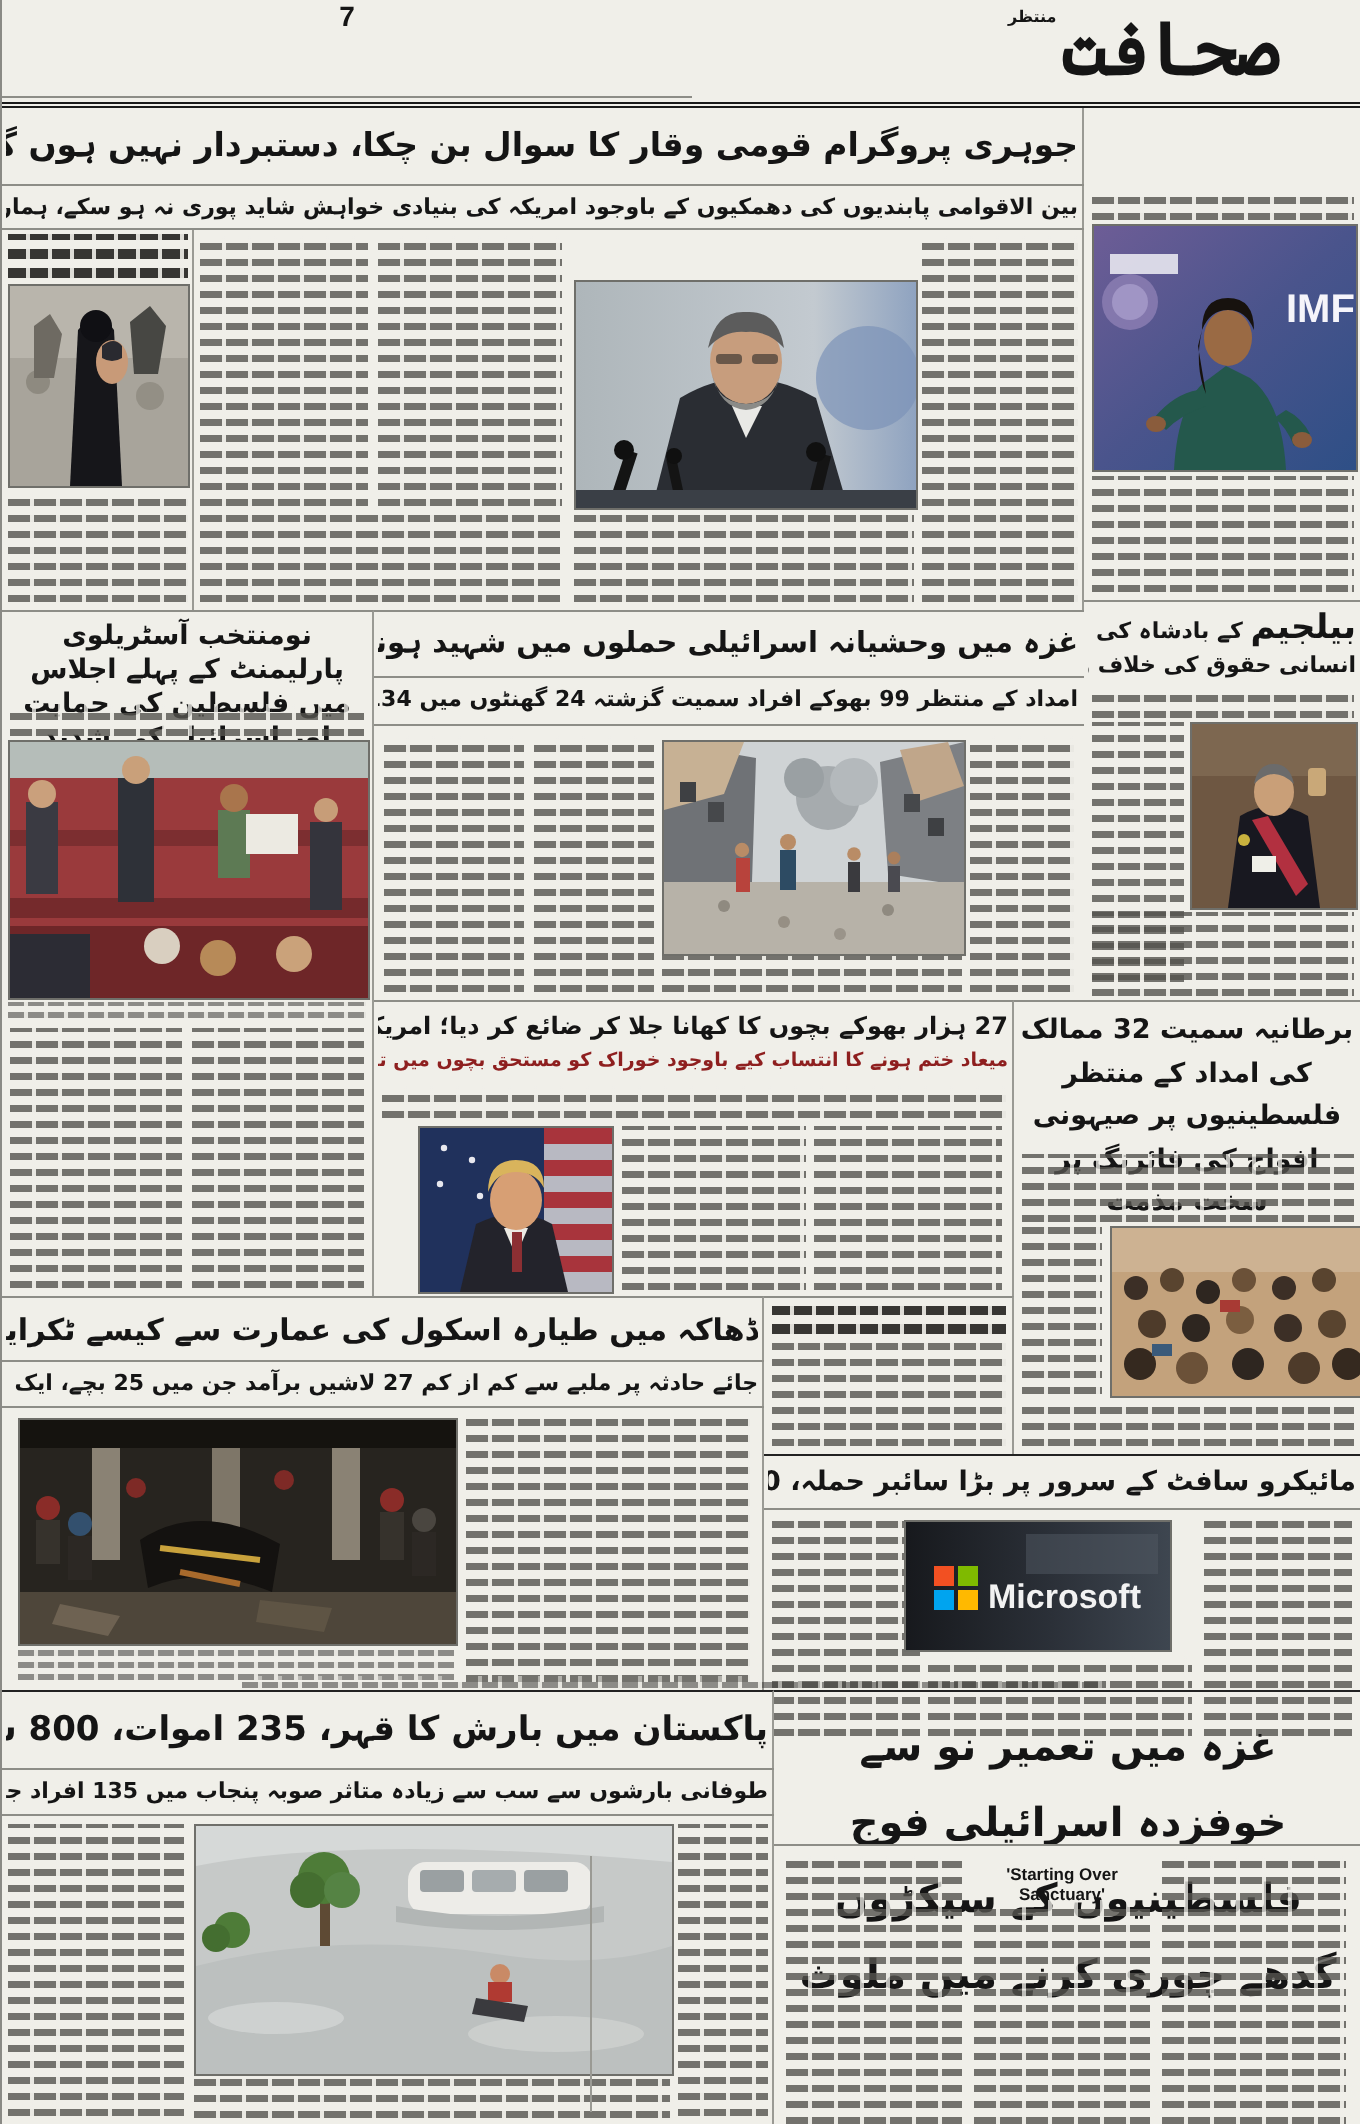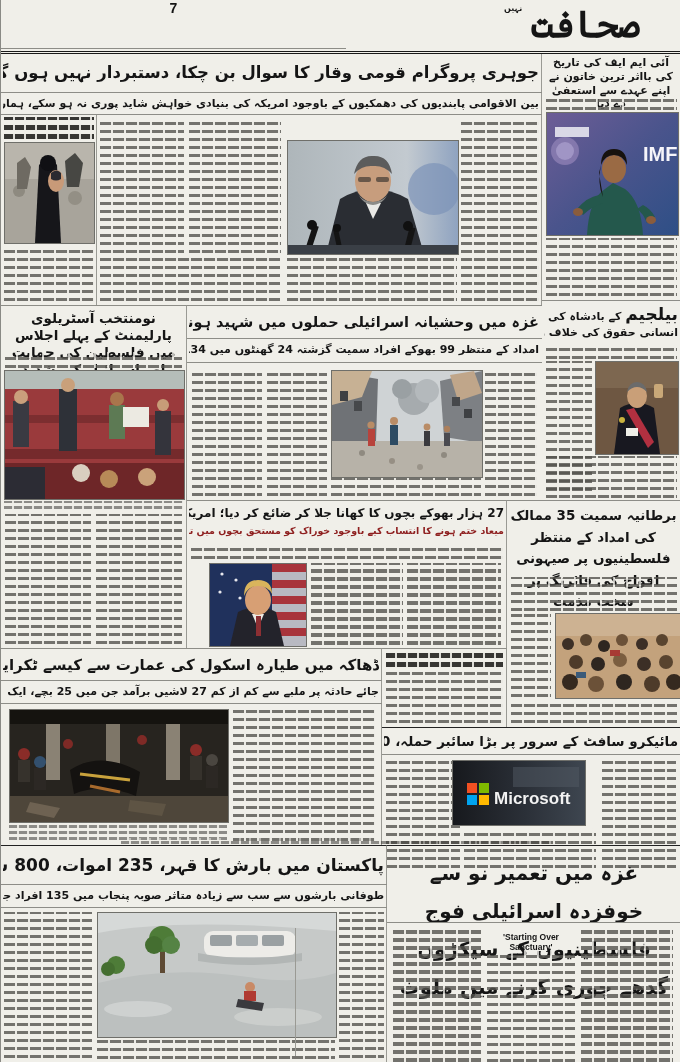--- a/index.html
+++ b/index.html
@@ -31,21 +31,21 @@
 <body>
 
 <div class="page">
 
   <div class="box latin" style="left:0;top:0;width:500px;height:50px;text-align:center;">
     <div style="position:absolute;left:0;top:0;width:345px;font-weight:bold;font-size:14px;">7</div>
   </div>
   <div class="hline" style="left:0;top:48px;width:345px;"></div>
   <div class="box" style="left:495px;top:0;width:180px;height:50px;direction:rtl;text-align:center;">
     <span style="font-family:'DejaVu Serif',serif;font-weight:bold;font-size:37px;line-height:48px;margin-top:24px;">صحافت</span>
-    <span style="position:absolute;left:8px;top:4px;font-size:8px;font-weight:bold;">نہیں</span>
+    <span style="position:absolute;left:8px;top:4px;font-size:8px;font-weight:bold;">منتظر</span>
   </div>
   <div class="dblrule" style="left:0;top:51px;width:680px;"></div>
 
   <div class="box" style="left:0;top:54px;width:541px;height:251px;border-right:1px solid #9a9a94;">
     <div class="urdu nowrap" style="position:absolute;left:2px;top:2px;width:536px;font-size:16.5px;height:34px;line-height:34px;">جوہری پروگرام قومی وقار کا سوال بن چکا، دستبردار نہیں ہوں گے، دنیا کو ایران کا واضح پیغام</div>
     <div class="hline" style="left:0;top:38px;width:541px;"></div>
     <div class="urdu nowrap" style="position:absolute;left:2px;top:41px;width:536px;font-size:11px;height:18px;line-height:18px;">بین الاقوامی پابندیوں کی دھمکیوں کے باوجود امریکہ کی بنیادی خواہش شاید پوری نہ ہو سکے، ہماری افزودگی ہمیں بہت عزیز ہے: عباس عراقچی</div>
     <div class="hline" style="left:0;top:60px;width:541px;"></div>
 
     <div class="sim" style="left:99px;top:64px;width:84px;height:135px;"></div>
@@ -96,21 +96,20 @@
         <path d="M34 22 Q44 10 52 22 L56 100 L30 100 Z" fill="#16161a"></path>
         <circle cx="43" cy="20" r="8" fill="#101014"></circle>
         <ellipse cx="51" cy="38" rx="8" ry="11" fill="#c89a78"></ellipse>
         <path d="M46 30 q6 -5 10 0 l0 6 q-5 3 -10 0 Z" fill="#2a2a30"></path>
       </svg>
     </div>
     <div class="sim" style="left:3px;top:131px;width:90px;height:55px;"></div>
   </div>
 
   <div class="box" style="left:541px;top:54px;width:139px;height:246px;">
-    <div class="urdu" style="position:absolute;left:2px;top:2px;width:134px;font-size:11px;">آئی ایم ایف کی تاریخ کی بااثر ترین خاتون نے اپنے عہدے سے استعفیٰ دے دیا</div>
     <div class="sim" style="left:4px;top:42px;width:131px;height:14px;"></div>
     <div class="photo" style="left:4px;top:58px;width:131px;height:122px;">
       <svg viewBox="0 0 131 122" preserveAspectRatio="none">
         <defs>
             <linearGradient id="imfg" x1="0" y1="0" x2="1" y2="1">
           <stop offset="0" stop-color="#6d5d96"></stop>
               <stop offset=".5" stop-color="#4a548c"></stop>
               <stop offset="1" stop-color="#2e4f86"></stop>
             </linearGradient>
           </defs>
@@ -248,21 +247,21 @@
         <rect x="46" y="52" width="5" height="20" fill="#8c2f33"></rect>
         <ellipse cx="48" cy="36" rx="13" ry="15" fill="#d79f74"></ellipse>
         <path d="M34 32 Q34 16 48 16 Q62 16 62 30 Q58 22 48 22 Q38 22 34 32 Z" fill="#d9b45c"></path>
       </svg>
     </div>
     <div class="sim" style="left:124px;top:62px;width:92px;height:82px;"></div>
     <div class="sim" style="left:220px;top:62px;width:94px;height:82px;"></div>
   </div>
 
   <div class="box" style="left:506px;top:500px;width:174px;height:227px;border-top:1px solid #8d8d87;">
-    <div class="urdu" style="position:absolute;left:2px;top:4px;width:169px;font-size:13.5px;line-height:1.6;">برطانیہ سمیت 35 ممالک کی امداد کے منتظر فلسطینیوں پر صیہونی افواج کی فائرنگ پر سخت مذمت</div>
+    <div class="urdu" style="position:absolute;left:2px;top:4px;width:169px;font-size:13.5px;line-height:1.6;">برطانیہ سمیت 32 ممالک کی امداد کے منتظر فلسطینیوں پر صیہونی افواج کی فائرنگ پر سخت مذمت</div>
     <div class="sim" style="left:4px;top:76px;width:166px;height:34px;"></div>
     <div class="photo" style="left:48px;top:112px;width:126px;height:84px;">
       <svg viewBox="0 0 126 84" preserveAspectRatio="none">
         <rect width="126" height="84" fill="#c3a27c"></rect>
         <rect y="0" width="126" height="22" fill="#cdb292"></rect>
         <circle cx="12" cy="30" r="6" fill="#3c2f26"></circle>
           <circle cx="30" cy="26" r="6" fill="#59442f"></circle>
           <circle cx="48" cy="32" r="6" fill="#2e2620"></circle>
         <circle cx="66" cy="26" r="6" fill="#6b5138"></circle>
           <circle cx="86" cy="30" r="6" fill="#3c2f26"></circle>

